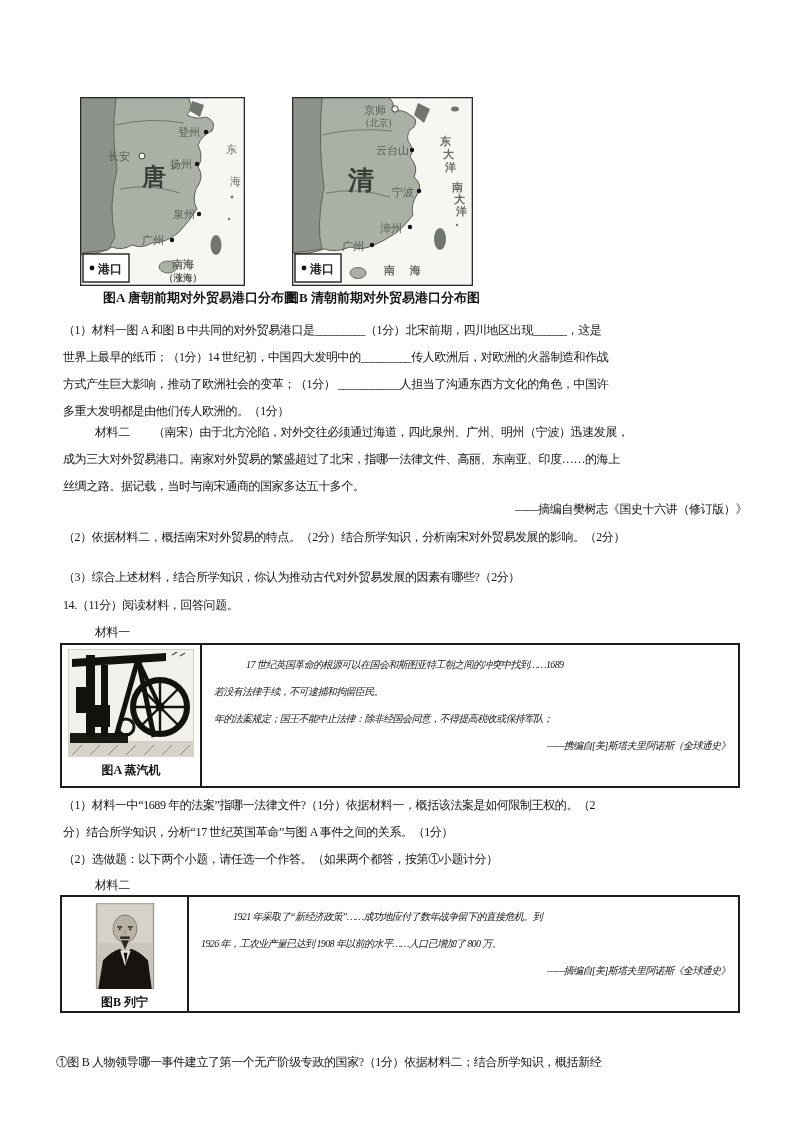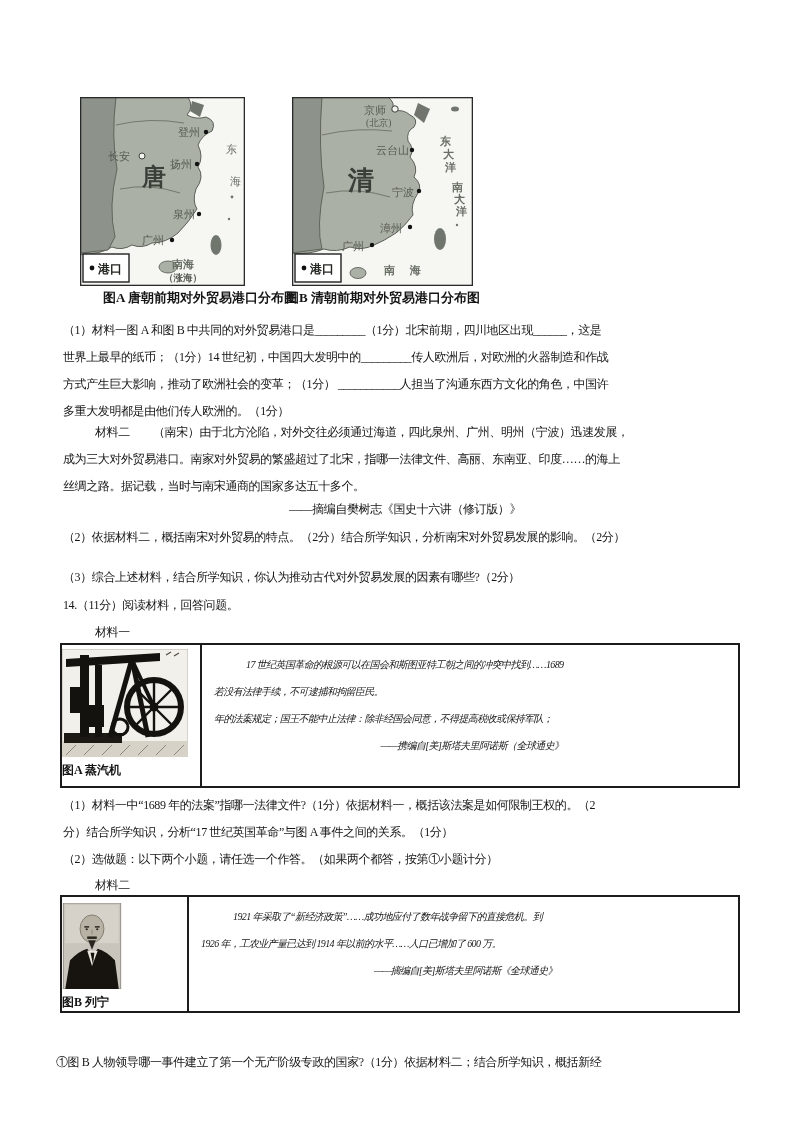--- a/index.html
+++ b/index.html
@@ -1,27 +1,27 @@
 <!DOCTYPE html>
 <html><head>
 <meta charset="utf-8">
 <style>
   html,body{margin:0;padding:0;background:#ffffff;}
   .page{position:relative;width:794px;height:1123px;background:#ffffff;overflow:hidden;
         font-family:"Liberation Serif","DejaVu Serif",serif;color:#151515;}
   .line{position:absolute;left:63px;width:684px;font-size:12px;line-height:26px;
         letter-spacing:-0.4px;white-space:nowrap;}
-  .right{text-align:center;}
+  .right{text-align:right;}
   .indent{text-indent:32px;}
   .map-svg{position:absolute;}
   .map-caption{position:absolute;top:289px;width:206px;text-align:center;
                font-weight:bold;font-size:13px;letter-spacing:0;}
   .mat-box{position:absolute;left:60px;width:680px;border:2px solid #1c1c1c;
            display:flex;background:#fff;box-sizing:border-box;}
-  .mat-left{display:flex;flex-direction:column;
+  .mat-left{display:flex;flex-direction:column;align-items:center;
             border-right:2px solid #1c1c1c;box-sizing:border-box;}
   .mat-right{flex:1;padding:6px 8px 0 12px;overflow:hidden;}
   .mat-line{font-size:10px;line-height:27px;letter-spacing:-0.6px;white-space:nowrap;font-style:italic;}
   .pic-caption{font-weight:bold;font-size:12px;margin-top:5px;letter-spacing:0;}
   svg text{font-family:"Liberation Serif","DejaVu Serif",serif;}
   .lbl{fill:#565b53;font-size:11px;}
   .lbl-sm{fill:#565b53;font-size:9.5px;}
   .sea-lbl{fill:#6a6f66;font-size:11px;}
   .dyn{fill:#3b3f39;font-weight:bold;}
   .legend-txt{fill:#22241f;font-size:12px;font-weight:bold;}
@@ -190,20 +190,20 @@
         <circle cx="24.5" cy="27.5" r="1.1" fill="#23201a"></circle>
         <circle cx="35.5" cy="27.5" r="1.1" fill="#23201a"></circle>
         <line x1="30" y1="28" x2="30" y2="33" stroke="#8a8478" stroke-width="1"></line>
         <rect x="25" y="35" width="10" height="2.6" fill="#2a261f"></rect>
         <polygon points="26,39 34,39 30,49" fill="#2a261f"></polygon>
       </svg>
       <div class="pic-caption">图B 列宁</div>
     </div>
     <div class="mat-right">
       <div class="mat-line indent">1921 年采取了“新经济政策”……成功地应付了数年战争留下的直接危机。到</div>
-      <div class="mat-line">1926 年，工农业产量已达到 1914 年以前的水平……人口已增加了 600 万。</div>
+      <div class="mat-line">1926 年，工农业产量已达到 1908 年以前的水平……人口已增加了 800 万。</div>
       <div class="mat-line right">——摘编自[美]斯塔夫里阿诺斯《全球通史》</div>
     </div>
   </div>
 
   <div class="line" style="top:1017px;left:56px;width:712px;margin-top:32px;">①图 B 人物领导哪一事件建立了第一个无产阶级专政的国家?（1分）依据材料二；结合所学知识，概括新经</div>
 
 </div>
 
 </body></html>

